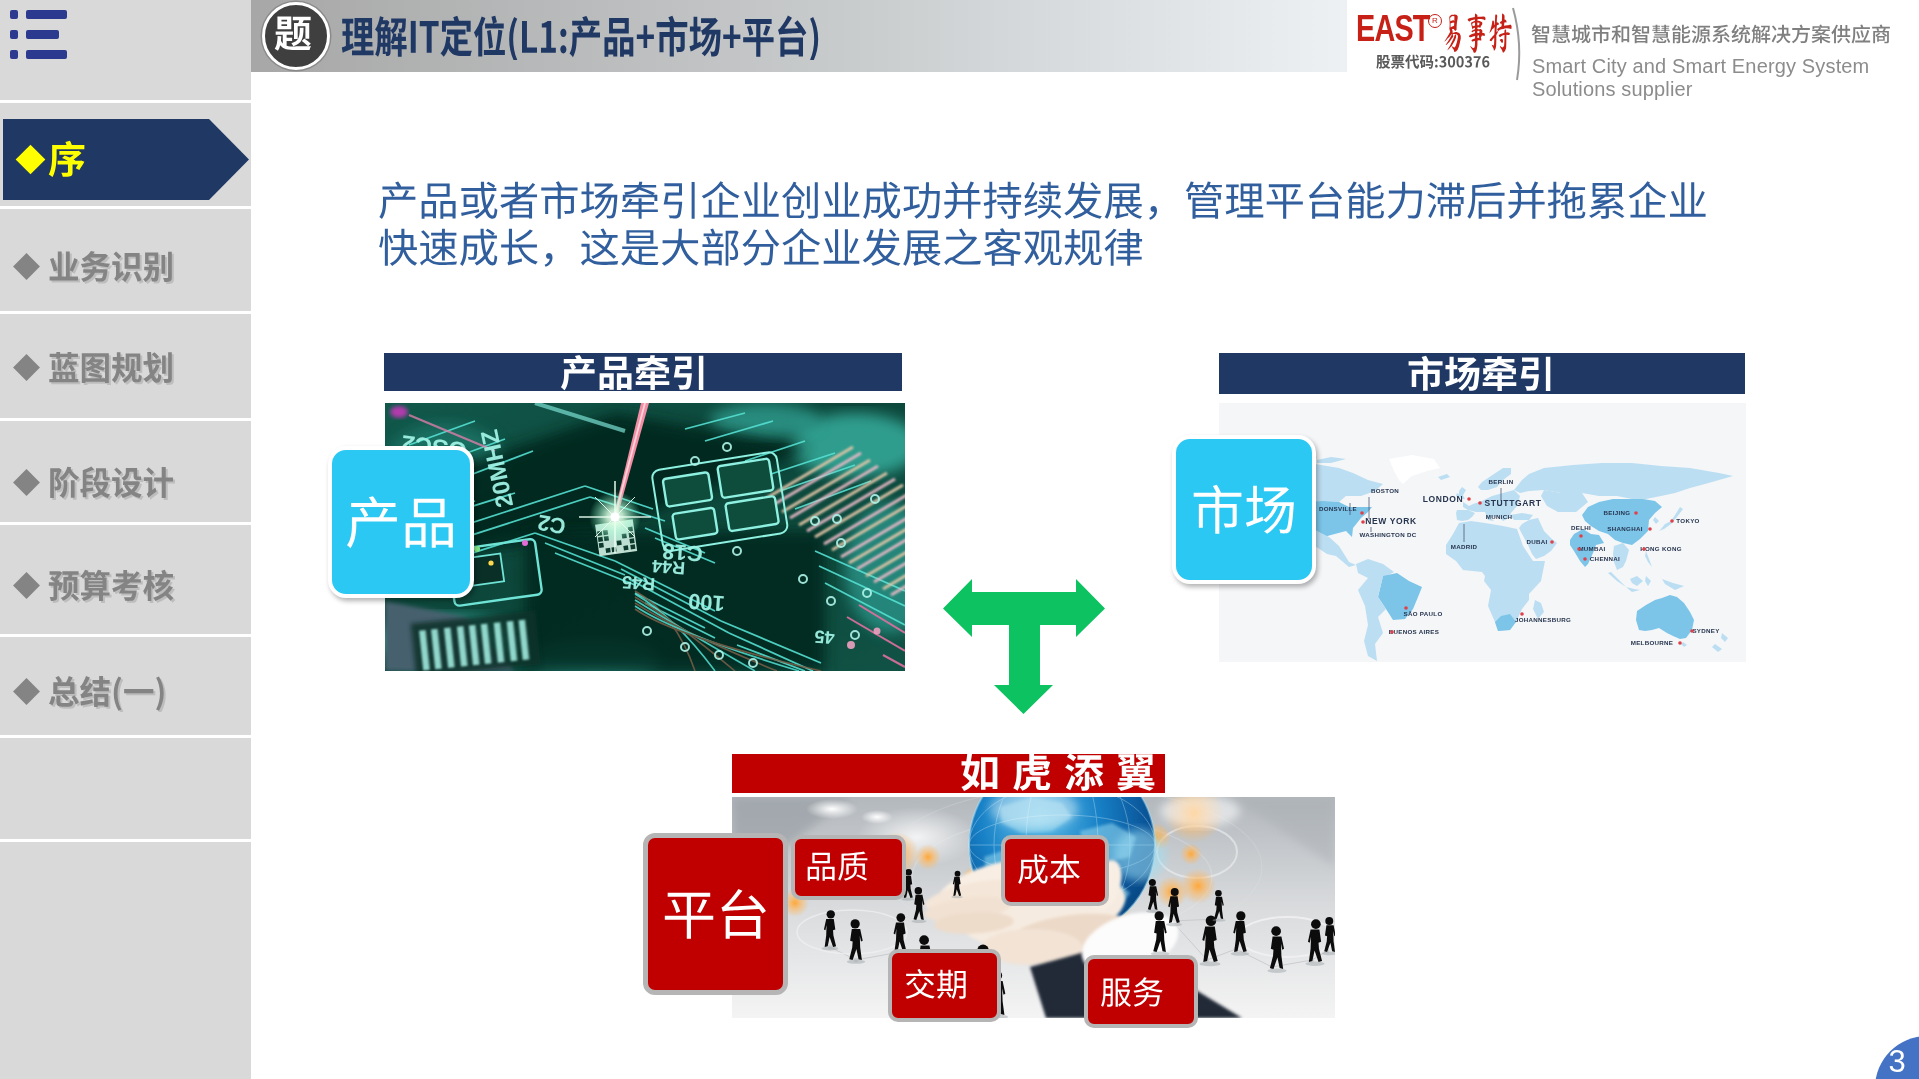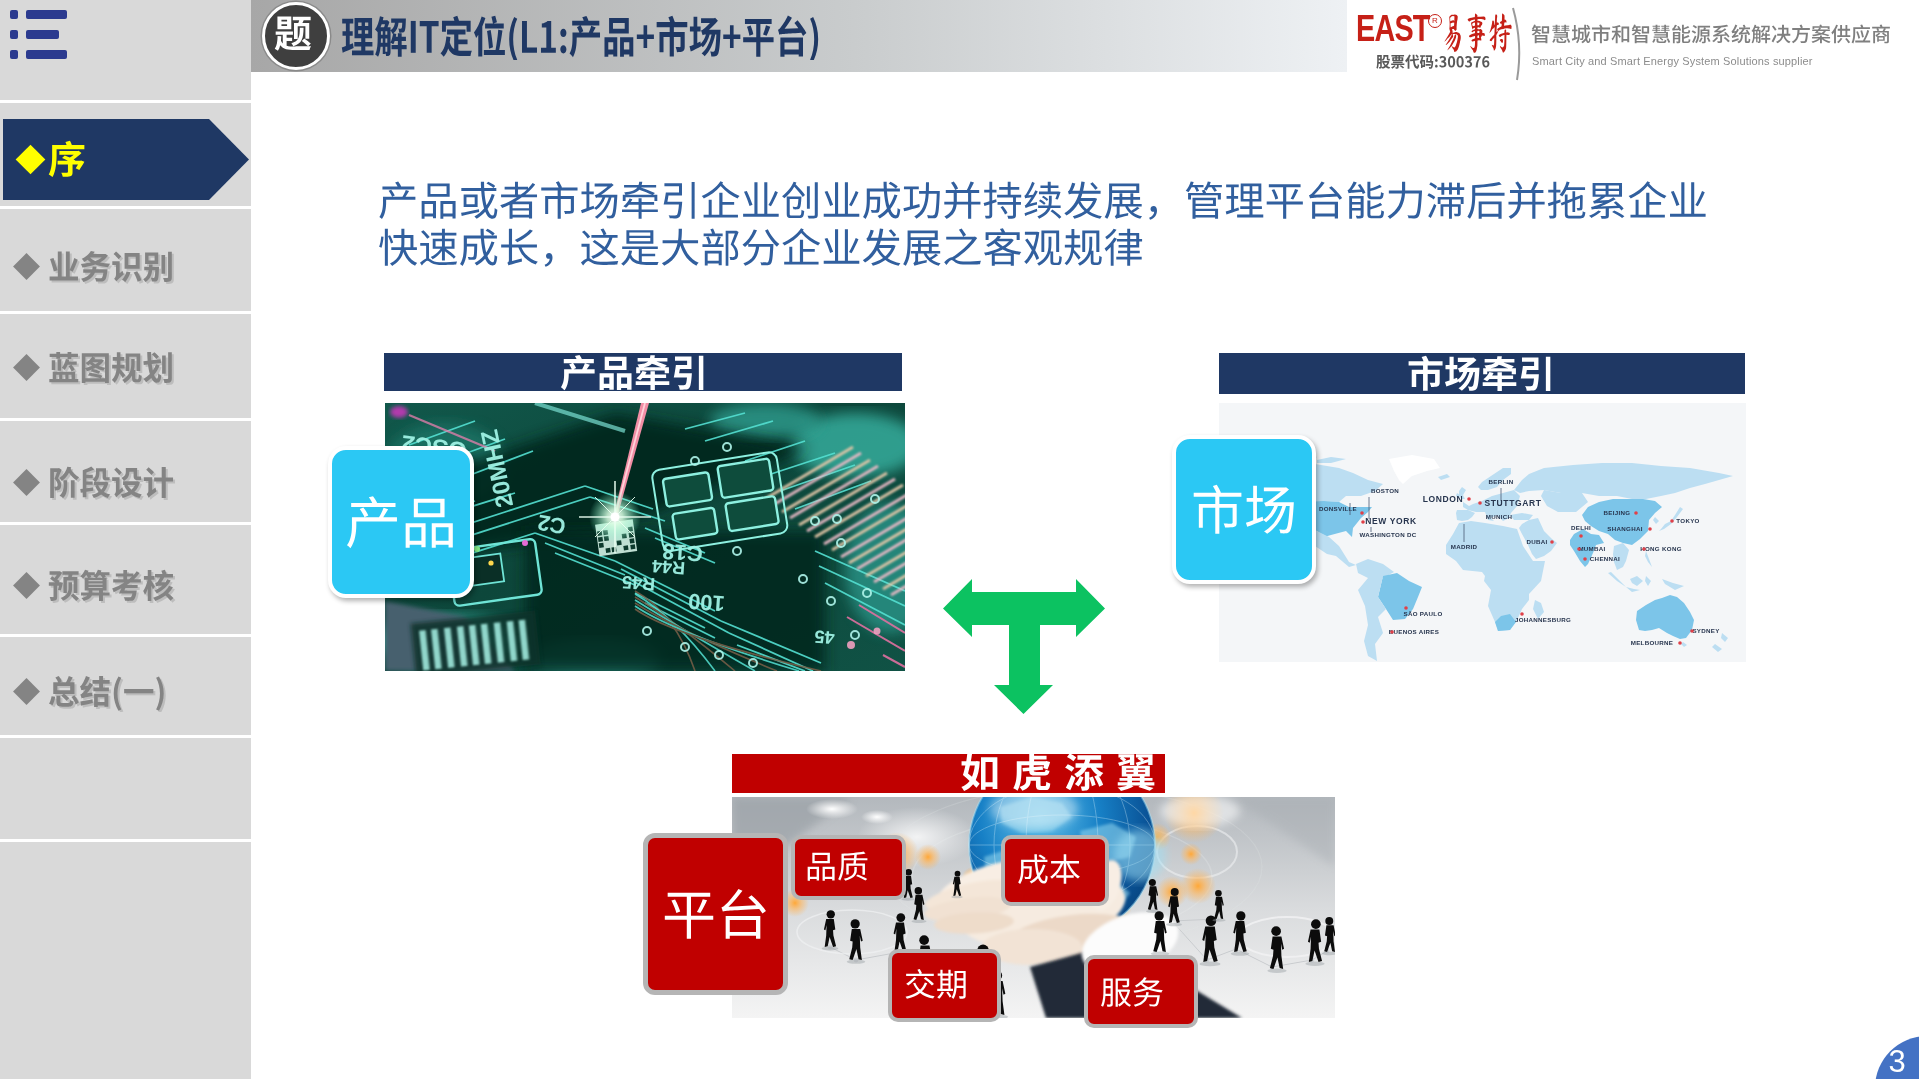--- a/index.html
+++ b/index.html
@@ -154,21 +154,21 @@
 <div class="abs" style="left:17px;top:681.5px;width:19px;height:19px;background:#848484;transform:rotate(45deg)"></div>
 <div class="abs" style="left:251px;top:0;width:1096px;height:72px;background:linear-gradient(to right,#a7a7a7,#c9cccd 55%,#eef1f4)"></div>
 <div class="abs" style="left:262px;top:2px;width:62px;height:62px;background:#3f3f3f;border-radius:50%;border:3px solid #fff;box-shadow:0 0 0 1.5px #8a8a8a"></div>
 <div class="abs" style="left:1875px;top:1036px;width:104px;height:104px;background:#4472c4;border-radius:50%"></div>
 <div class="abs" style="left:1875px;top:1044px;width:44px;text-align:center;font-size:31px;color:#fff">3</div>
 <div class="abs" style="left:1356px;top:13px;width:80px;height:32px;color:#c62017;font-weight:bold;font-size:36px;transform:scaleX(0.80);transform-origin:0 0;letter-spacing:-1px;line-height:32px">EAST</div>
 <div class="abs" style="left:1428px;top:14px;width:12px;height:12px;border:1.8px solid #c62017;border-radius:50%;color:#c62017;font-size:8px;line-height:11px;text-align:center">R</div>
 <svg class="abs" style="left:1511px;top:6px" width="14" height="76">
     <path d="M2,2 Q12,38 6,74" stroke="#9a9a9a" stroke-width="2" fill="none"></path>
   </svg>
-<div class="abs" style="left:1532px;top:55px;width:380px;font-size:11px;color:#8c8c8c;letter-spacing:0.15px">Smart City and Smart Energy System Solutions supplier</div>
+<div class="abs" style="left:1532px;top:55px;width:380px;font-size:20px;color:#8c8c8c;letter-spacing:0.15px">Smart City and Smart Energy System Solutions supplier</div>
 <svg class="abs" style="left:385px;top:403px" width="520" height="268" viewBox="0 0 520 268">
     <defs>
 <linearGradient id="cbg" x1="0" y1="0" x2="1" y2="1">
 <stop offset="0" stop-color="#11584b"></stop>
         <stop offset="0.45" stop-color="#0d473b"></stop>
         <stop offset="1" stop-color="#105245"></stop>
       </linearGradient>
 <radialGradient id="cstar" cx="0.5" cy="0.5" r="0.5">
 <stop offset="0" stop-color="#ffffff"></stop>
         <stop offset="0.3" stop-color="#d8ffe2" stop-opacity="0.85"></stop>

